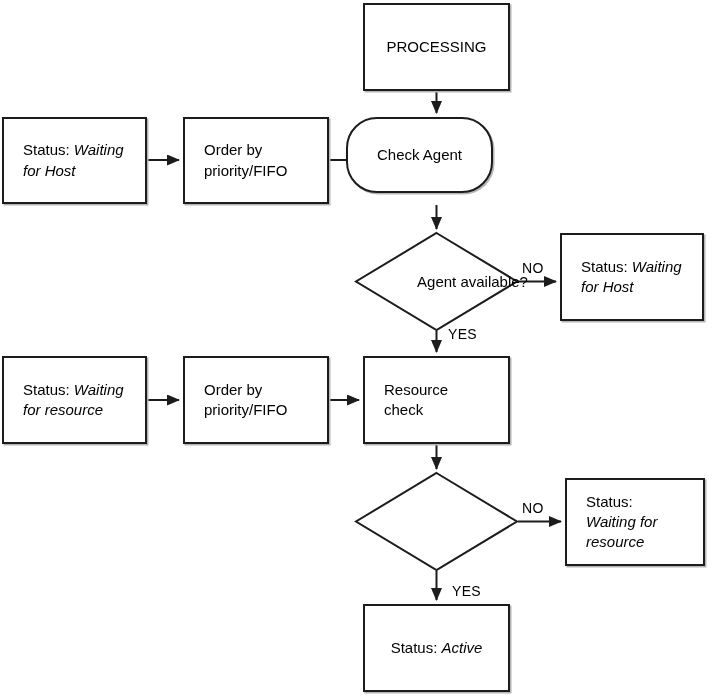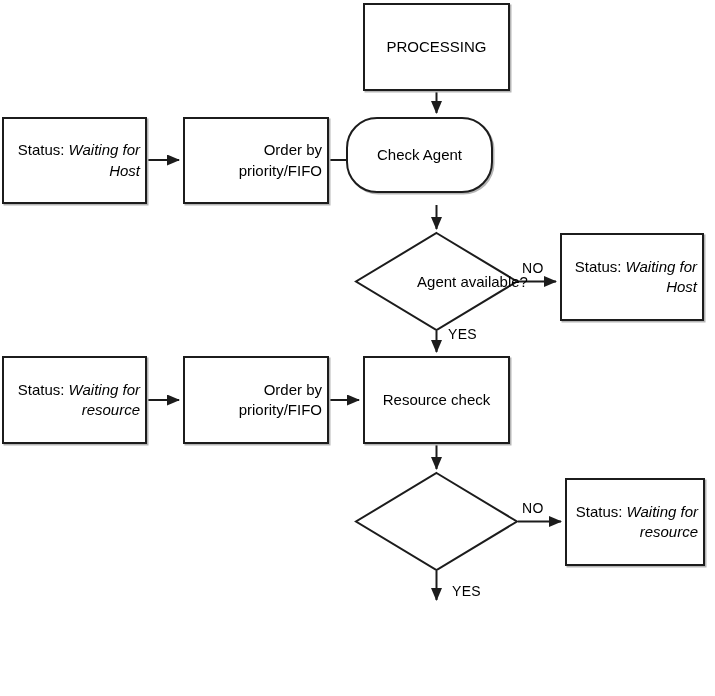--- a/index.html
+++ b/index.html
@@ -19,24 +19,24 @@
   }
   .box {
     position: absolute;
     box-sizing: border-box;
     background: #ffffff;
     border: 2px solid #1c1c1c;
     box-shadow: 1.5px 1.5px 0 #b5b5b5;
     display: flex;
     align-items: center;
     justify-content: center;
-    text-align: right;
+    text-align: left;
     font-size: 15px;
     line-height: 1.35;
-    padding: 2px 5px;
+    padding: 2px 19px;
   }
   .diamond-label {
     position: absolute;
     text-align: center;
     font-size: 15px;
     line-height: 1.25;
     margin-left: 36px;
   }
   .edge-label {
     position: absolute;
@@ -102,20 +102,23 @@
   </div>
 
   <div class="box" style="left:363px; top:356px; width:147px; height:88px;">
     <span>Resource check</span>
   </div>
 
   <div class="box" style="left:565px; top:478px; width:140px; height:88px;">
     <span><span>Status: </span><i>Waiting for resource</i></span>
   </div>
 
+  <div class="box" style="left:363px; top:604px; width:147px; height:88px;">
+    <span><span>Status: </span><i>Active</i></span>
+  </div>
 
   <div class="diamond-label" style="left:361px; top:273px; width:151px;">Agent available?</div>
 
 
   <span class="edge-label" style="left:522px; top:260px;">NO</span>
 
   <span class="edge-label" style="left:448px; top:326px;">YES</span>
 
   <span class="edge-label" style="left:522px; top:500px;">NO</span>
 

